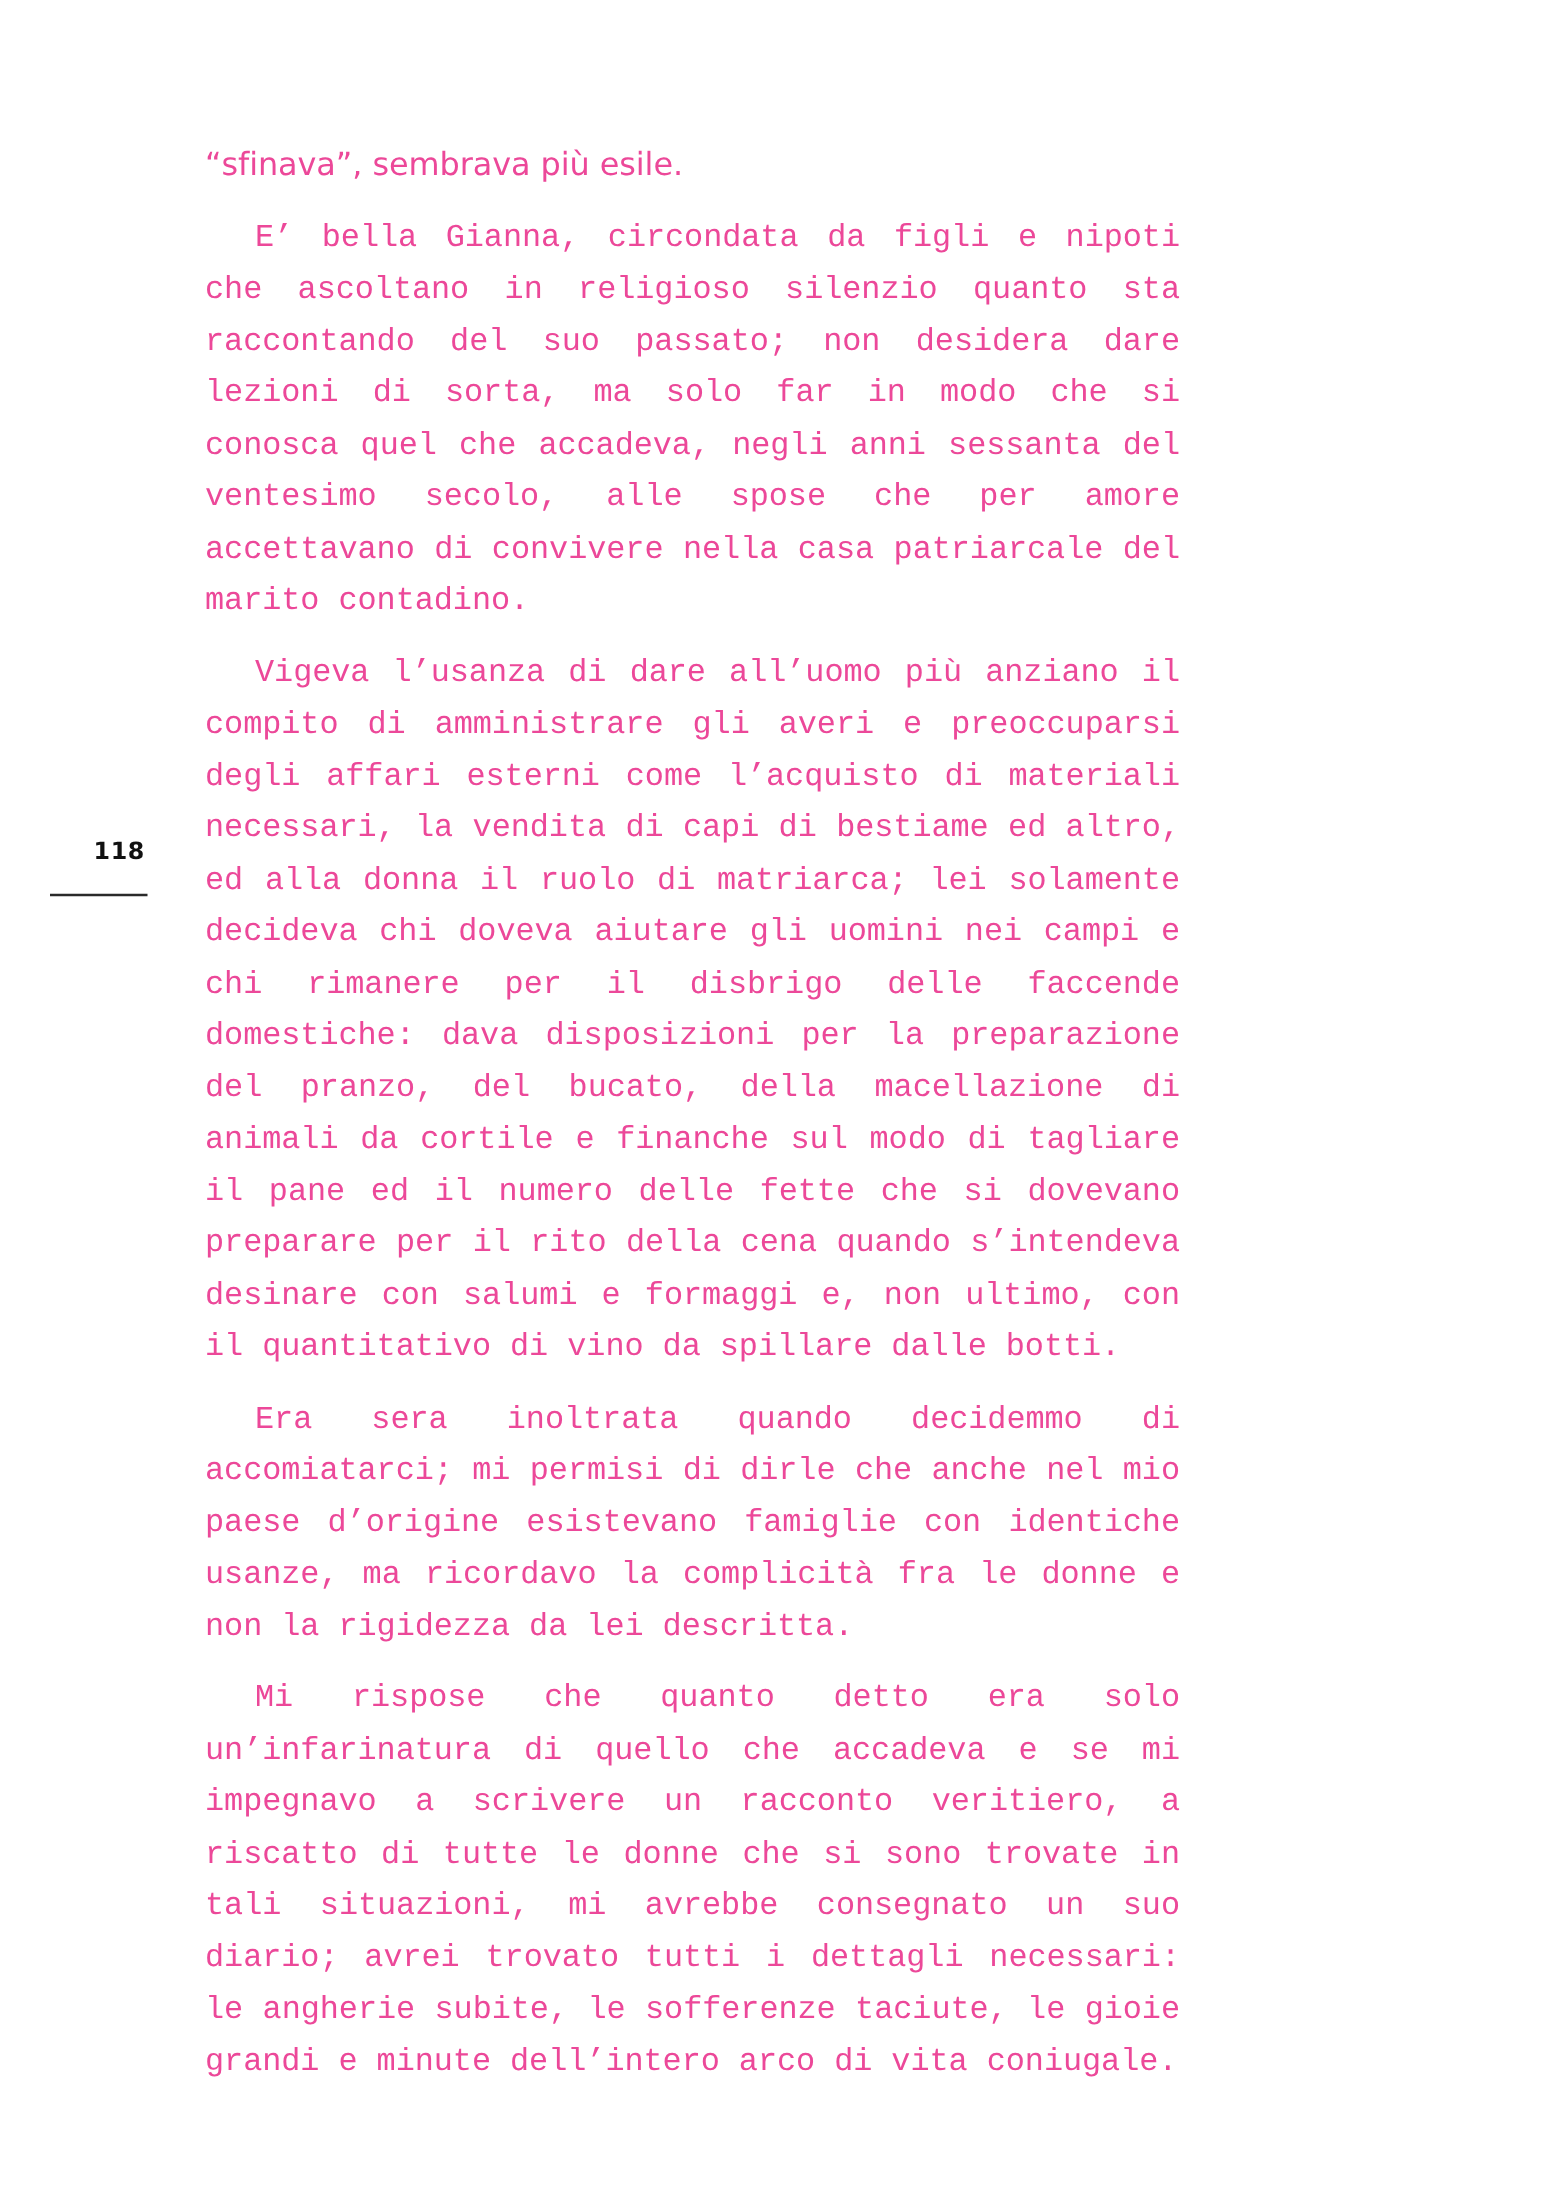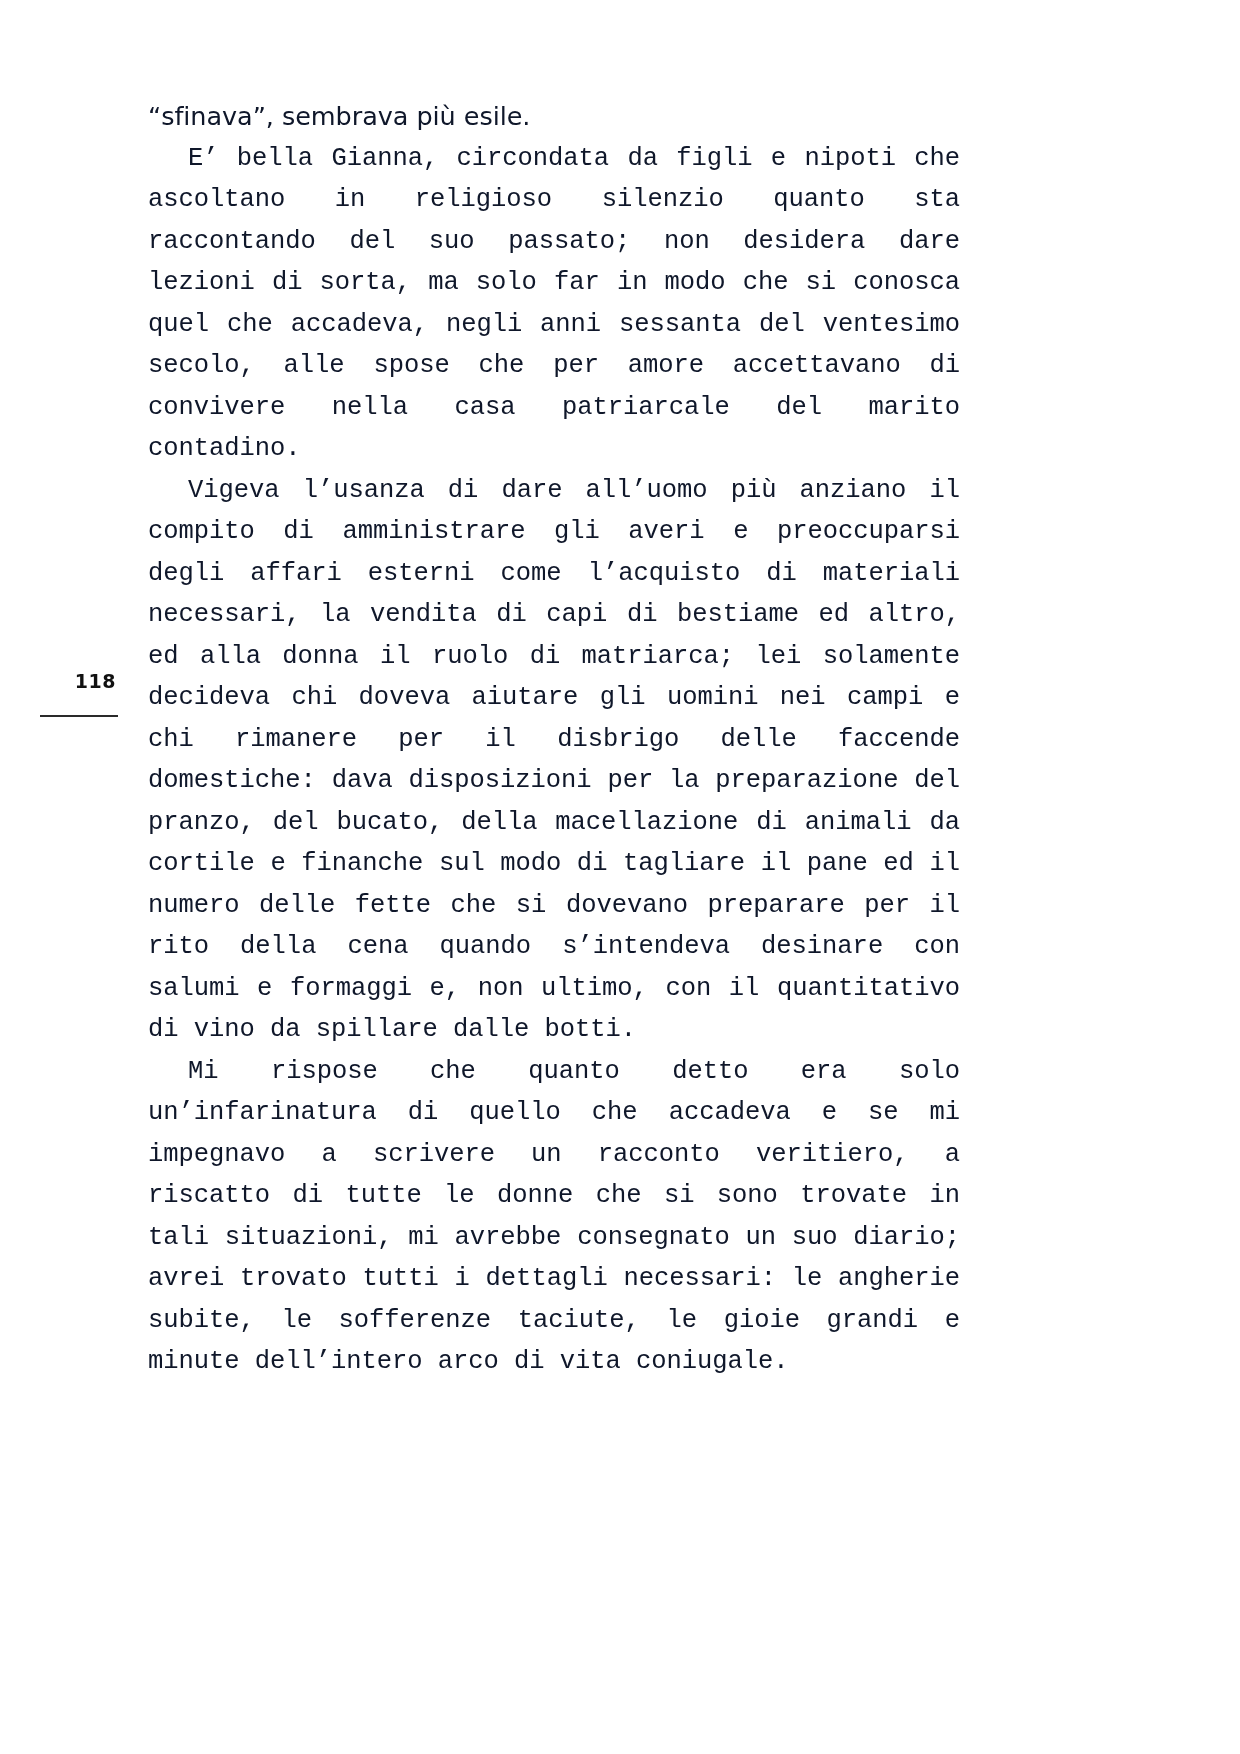--- a/index.html
+++ b/index.html
@@ -55,22 +55,22 @@
     top: 96px;
     width: 812px;
   }
 
   .para {
     font-family: "DejaVu Sans", sans-serif;
     font-size: 25.5px;
     line-height: 41.5px;
     text-align: justify;
     text-justify: inter-word;
-    margin: 0;
-    color: #0f172a;
+    margin: 16px;
+    color: #ec4899;
     letter-spacing: -0.05px;
   }
   .para.indent {
     text-indent: 40px;
     font-family: Liberation Mono, monospace;
   }
   
 </style>
 </head>
 <body>
@@ -79,16 +79,17 @@
 
   <div class="folio-block">
     <div class="folio-number">118</div>
     <div class="folio-rule"></div>
   </div>
 
   <div class="text-column">
     <p class="para">“sfinava”, sembrava più esile.</p>
     <p class="para indent">E’ bella Gianna, circondata da figli e nipoti che ascoltano in religioso silenzio quanto sta raccontando del suo passato; non desidera dare lezioni di sorta, ma solo far in modo che si conosca quel che accadeva, negli anni sessanta del ventesimo secolo, alle spose che per amore accettavano di convivere nella casa patriarcale del marito contadino.</p>
     <p class="para indent">Vigeva l’usanza di dare all’uomo più anziano il compito di amministrare gli averi e preoccuparsi degli affari esterni come l’acquisto di materiali necessari, la vendita di capi di bestiame ed altro, ed alla donna il ruolo di matriarca; lei solamente decideva chi doveva aiutare gli uomini nei campi e chi rimanere per il disbrigo delle faccende domestiche: dava disposizioni per la preparazione del pranzo, del bucato, della macellazione di animali da cortile e finanche sul modo di tagliare il pane ed il numero delle fette che si dovevano preparare per il rito della cena quando s’intendeva desinare con salumi e formaggi e, non ultimo, con il quantitativo di vino da spillare dalle botti.</p>
+    <p class="para indent">Era sera inoltrata quando decidemmo di accomiatarci; mi permisi di dirle che anche nel mio paese d’origine esistevano famiglie con identiche usanze, ma ricordavo la complicità fra le donne e non la rigidezza da lei descritta.</p>
     <p class="para indent">Mi rispose che quanto detto era solo un’infarinatura di quello che accadeva e se  mi impegnavo a scrivere un racconto veritiero, a riscatto di tutte le donne che si sono trovate in tali situazioni, mi avrebbe consegnato un suo diario; avrei trovato tutti i dettagli necessari: le angherie subite, le sofferenze taciute, le gioie grandi e minute dell’intero arco di vita coniugale.</p>
   </div>
 
 </div>
 
 </body></html>

